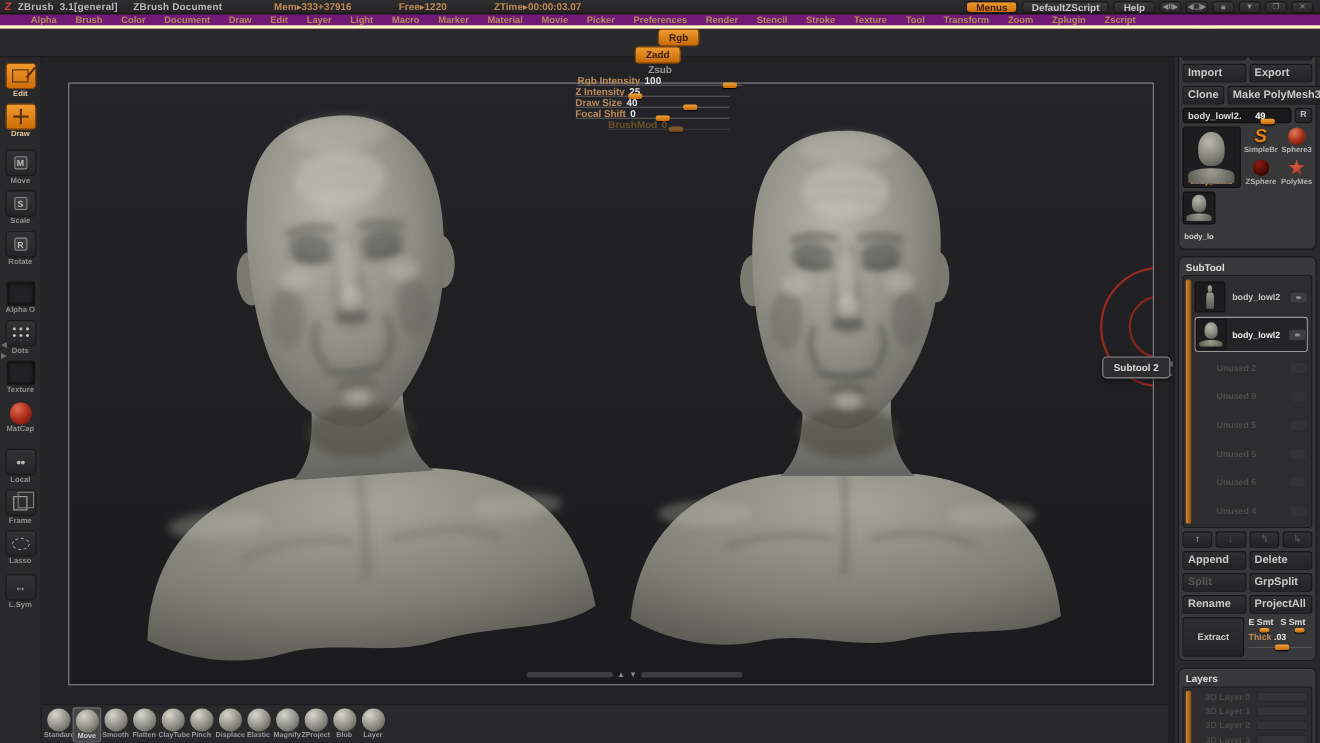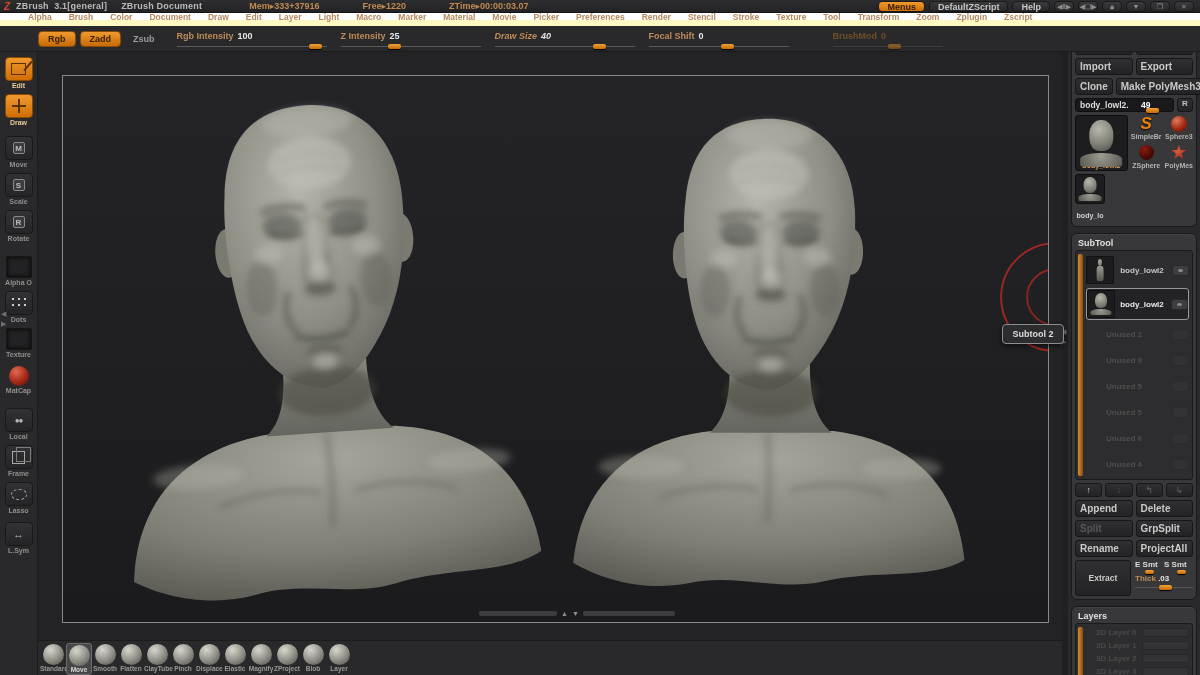--- a/index.html
+++ b/index.html
@@ -17,28 +17,28 @@
   .tbtn { background:linear-gradient(#3a3a3c,#28282a); border:1px solid #191919;
     border-radius:4px; color:#c6c6c6; font-size:9px; padding:0 8px; height:11px;
     line-height:10px; margin-right:4px; }
   .tbtn.orange { background:linear-gradient(#f09a2e,#d06f08); color:#3a2000; }
   .icobtn { width:20px; height:11px; background:linear-gradient(#3a3a3c,#28282a);
     border:1px solid #191919; border-radius:4px; margin-right:4px; color:#8f8f8f;
     font-size:7px; text-align:center; line-height:10px; }
 
   
   #menubar { position:absolute; left:0; top:13px; width:1200px; height:13px;
-    background:#ffffff; border-bottom:6px solid #fef9c3; display:flex;
+    background:#701a75; border-bottom:3px solid #fef9c3; display:flex;
     align-items:center; padding-left:28px; z-index:29; }
   #menubar span { color:#b58a5e; font-size:8.5px; margin-right:17px; }
 
   
   #topbar { position:absolute; left:0; top:26px; width:1200px; height:26px;
     background:#29292b; border-bottom:1px solid #1b1b1b; display:flex;
-    align-items:center; z-index:28; }
+    align-items:center; z-index:28;flex-direction:column; }
   .modebtn { background:linear-gradient(#ef9a30,#c76a06); border:1px solid #8a4a04;
     border-radius:4px; color:#3a2000; font-size:9px; padding:2px 9px; margin-right:4px; }
   .modetext { color:#9a9a9a; font-size:9px; margin:0 8px; }
   .slider { position:relative; height:16px; margin-right:14px; font-size:9px; }
   .slider .lab { color:#bd8c58; } .slider .val { color:#e6e6e6; margin-left:4px; }
   .slider .track { position:absolute; left:0; right:0; bottom:0; height:1px; background:#5a5a5a; }
   .handle { position:absolute; bottom:-2px; width:13px; height:5px; border-radius:2px;
     background:linear-gradient(#f2a238,#c66a06); box-shadow:0 1px 1px #000; }
   .dim-slider .lab, .dim-slider .val { color:#6e5028; }
   .dim-slider .track { background:#3c3c3c; }
@@ -246,21 +246,21 @@
   <span class="modebtn">Zadd</span>
   <span class="modetext">Zsub</span>
   <div class="slider" style="width:150px;margin-left:14px;">
     <span class="lab">Rgb Intensity</span><span class="val">100</span>
     <div class="track"></div><div class="handle" style="left:88%;"></div>
   </div>
   <div class="slider" style="width:140px;">
     <span class="lab">Z Intensity</span><span class="val">25</span>
     <div class="track"></div><div class="handle" style="left:34%;"></div>
   </div>
-  <div class="slider" style="width:140px;font-style:italic;">
+  <div class="slider" style="width:140px;">
     <span class="lab">Draw Size</span><span class="val">40</span>
     <div class="track"></div><div class="handle" style="left:70%;"></div>
   </div>
   <div class="slider" style="width:140px;">
     <span class="lab">Focal Shift</span><span class="val">0</span>
     <div class="track"></div><div class="handle" style="left:52%;"></div>
   </div>
   <div class="slider dim-slider" style="width:110px;margin-left:30px;">
     <span class="lab">BrushMod</span><span class="val">0</span>
     <div class="track"></div><div class="handle" style="left:50%;"></div>

